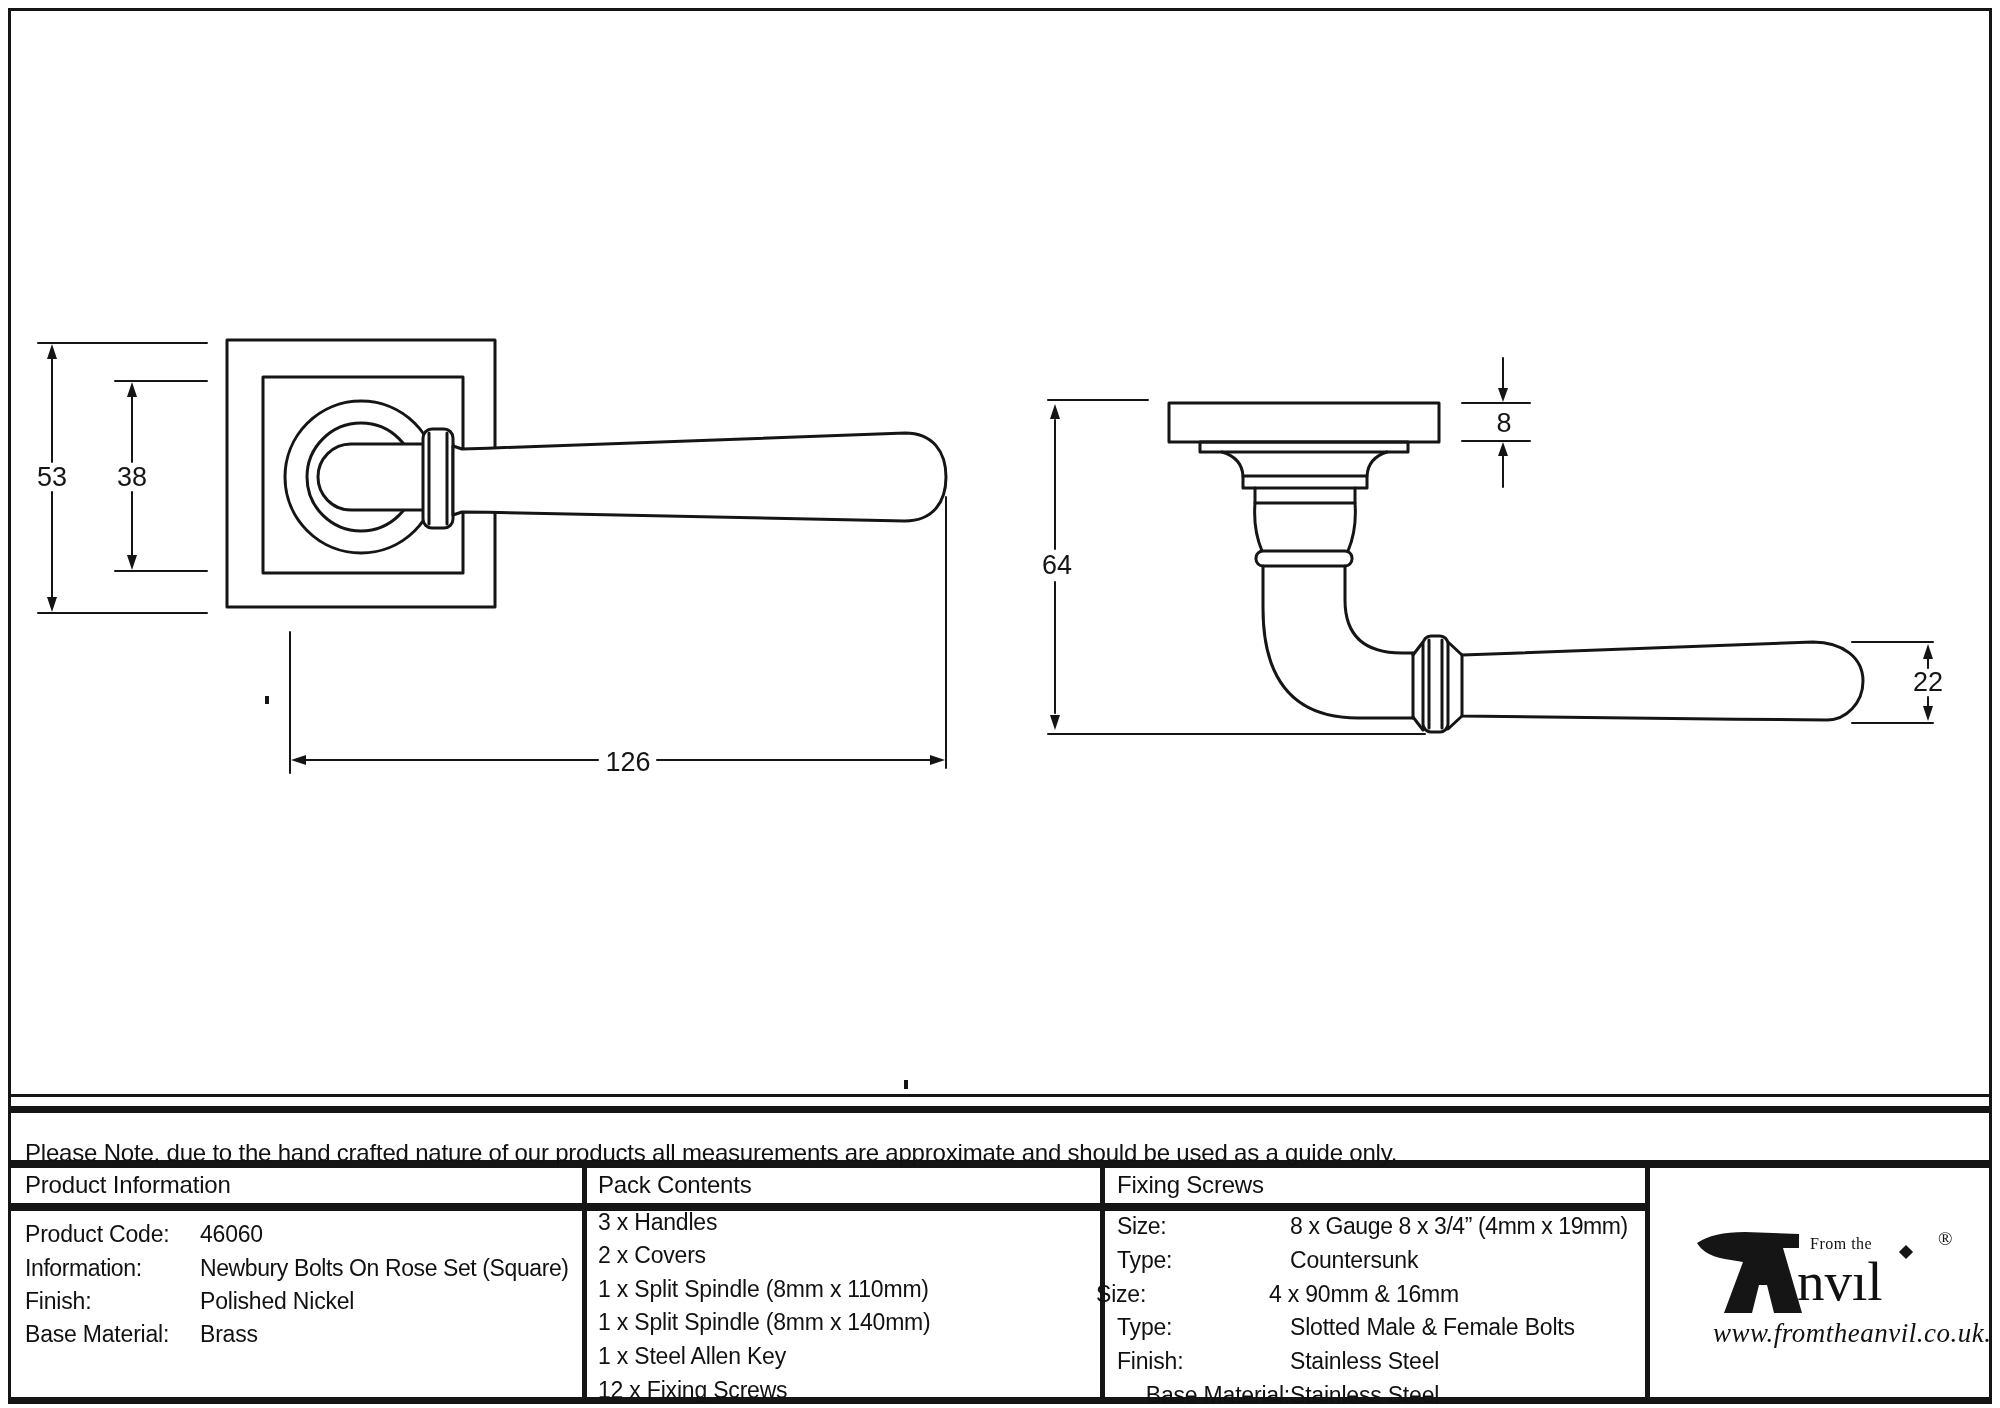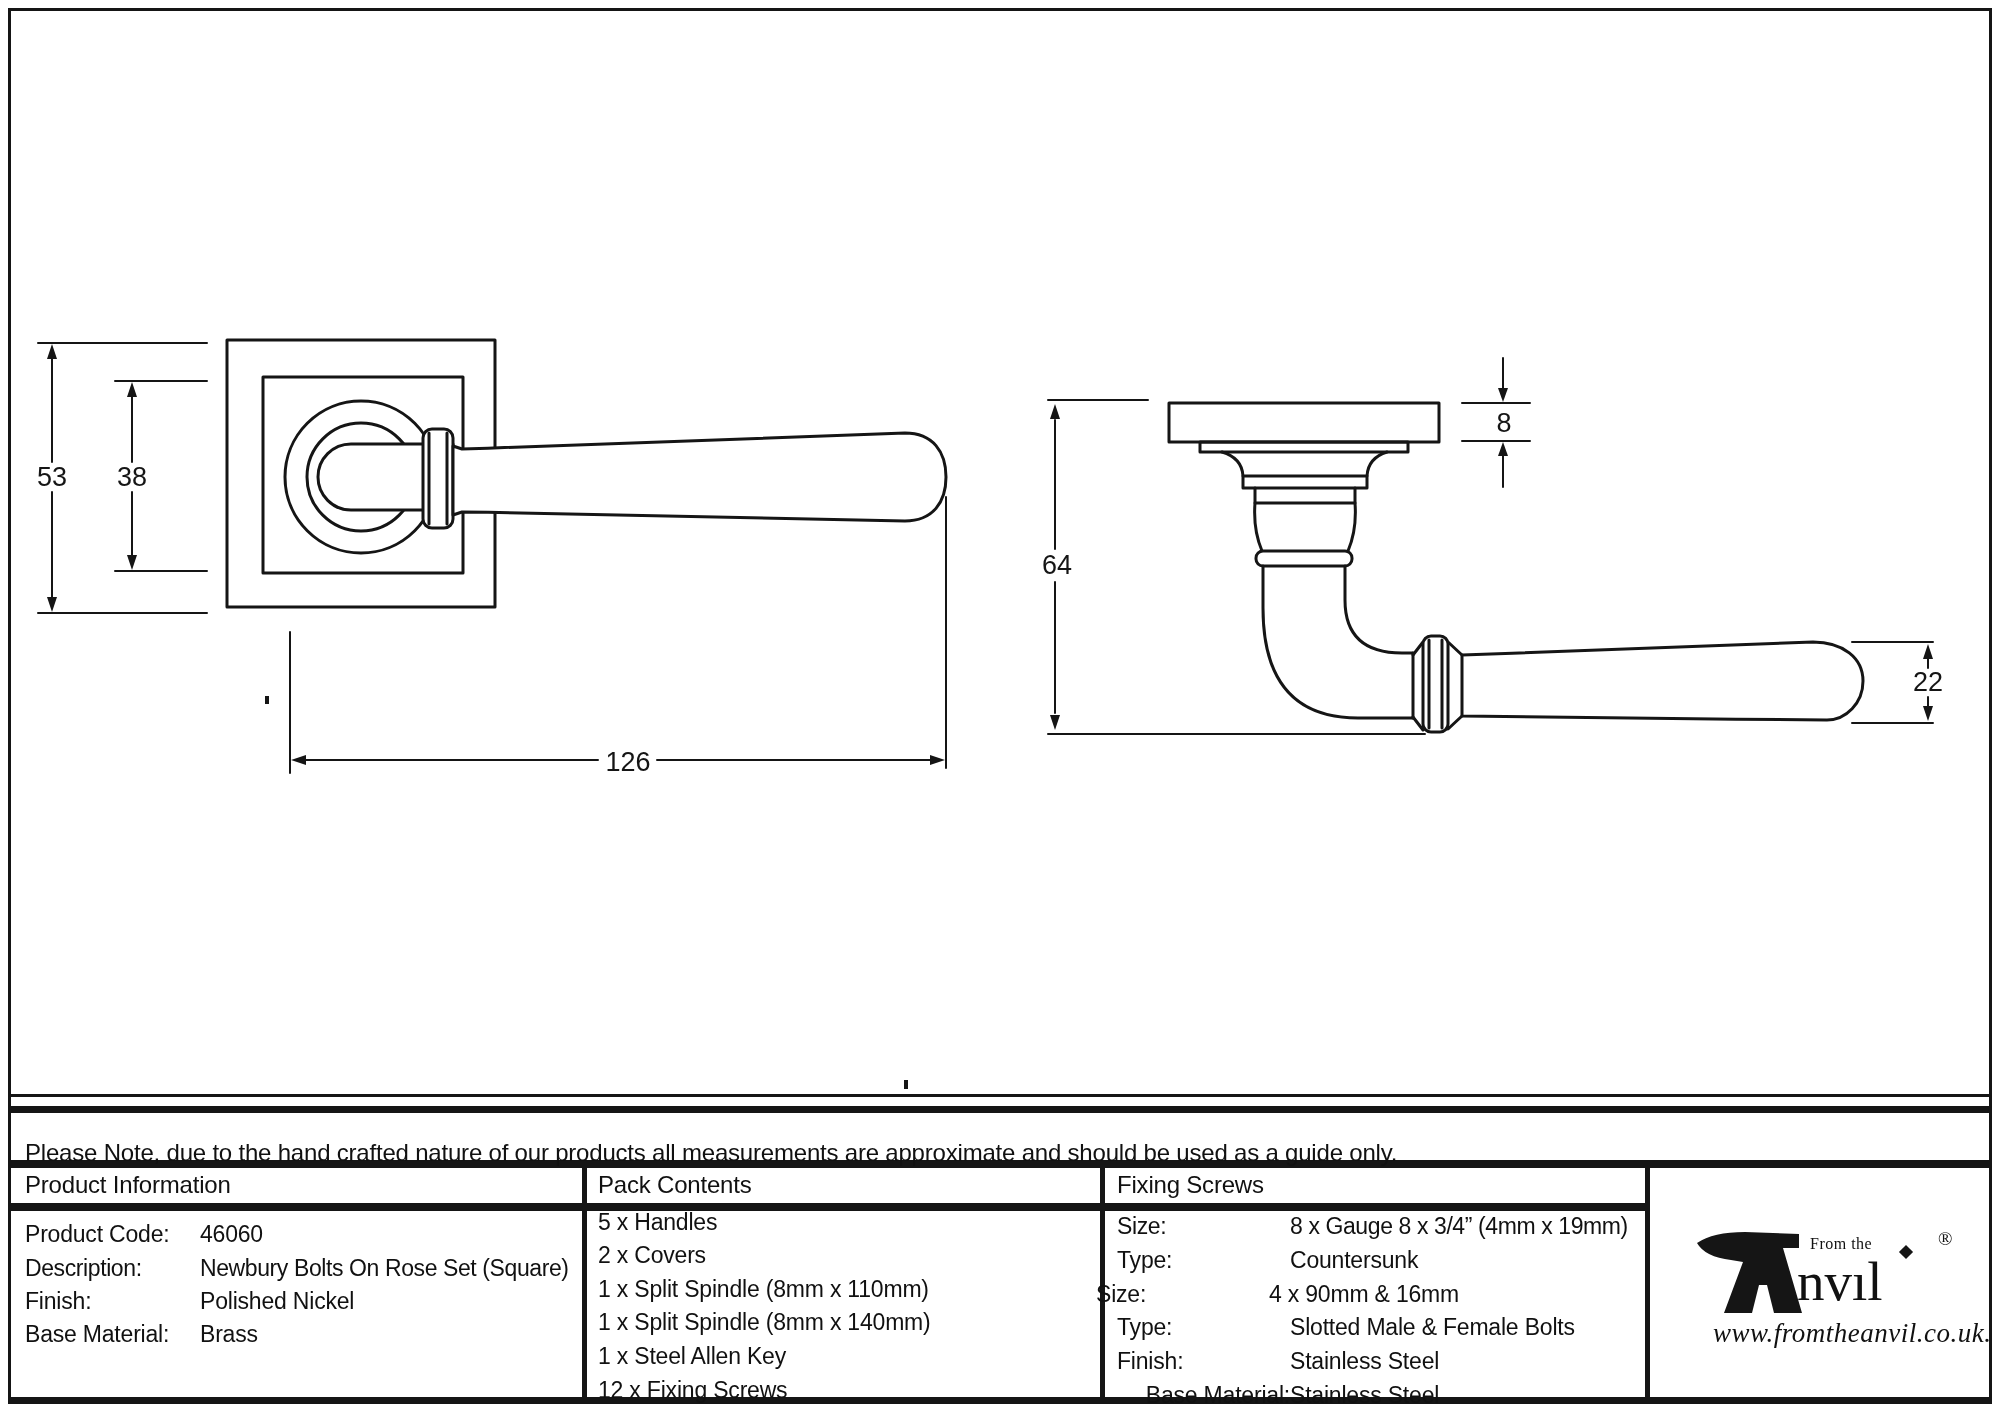--- a/index.html
+++ b/index.html
@@ -125,30 +125,30 @@
   <div class="txt note-text" style="left:25px;top:1122px;margin-top:16px;">Please Note, due to the hand crafted nature of our products all measurements are approximate and should be used as a guide only.</div>
 
   <div class="txt hdr" style="left:25px;top:1170px;">Product Information</div>
   <div class="txt hdr" style="left:598px;top:1170px;">Pack Contents</div>
   <div class="txt hdr" style="left:1117px;top:1170px;">Fixing Screws</div>
 
   <div class="txt cell pair" style="left:25px;top:1220px;">
     <span class="lbl" style="width:175px;">Product Code:</span><span>46060</span>
   </div>
   <div class="txt cell pair" style="left:25px;top:1254px;letter-spacing:-0.4px;">
-    <span class="lbl" style="width:175px;">Description:</span><span>Newbury Bolts On Rose Set (Square)</span>
+    <span class="lbl" style="width:175px;">Information:</span><span>Newbury Bolts On Rose Set (Square)</span>
   </div>
   <div class="txt cell pair" style="left:25px;top:1287px;">
     <span class="lbl" style="width:175px;">Finish:</span><span>Polished Nickel</span>
   </div>
   <div class="txt cell pair" style="left:25px;top:1320px;">
     <span class="lbl" style="width:175px;">Base Material:</span><span>Brass</span>
   </div>
 
-  <div class="txt cell" style="left:598px;top:1208px;">5 x Handles</div>
+  <div class="txt cell" style="left:598px;top:1208px;">3 x Handles</div>
   <div class="txt cell" style="left:598px;top:1241px;">2 x Covers</div>
   <div class="txt cell" style="left:598px;top:1275px;">1 x Split Spindle (8mm x 110mm)</div>
   <div class="txt cell" style="left:598px;top:1308px;">1 x Split Spindle (8mm x 140mm)</div>
   <div class="txt cell" style="left:598px;top:1342px;">1 x Steel Allen Key</div>
   <div class="txt cell" style="left:598px;top:1376px;">12 x Fixing Screws</div>
 
   <div class="txt cell pair" style="left:1117px;top:1212px;letter-spacing:-0.4px;">
     <span class="lbl" style="width:173px;">Size:</span><span>8 x Gauge 8 x 3/4” (4mm x 19mm)</span>
   </div>
   <div class="txt cell pair" style="left:1117px;top:1246px;">

